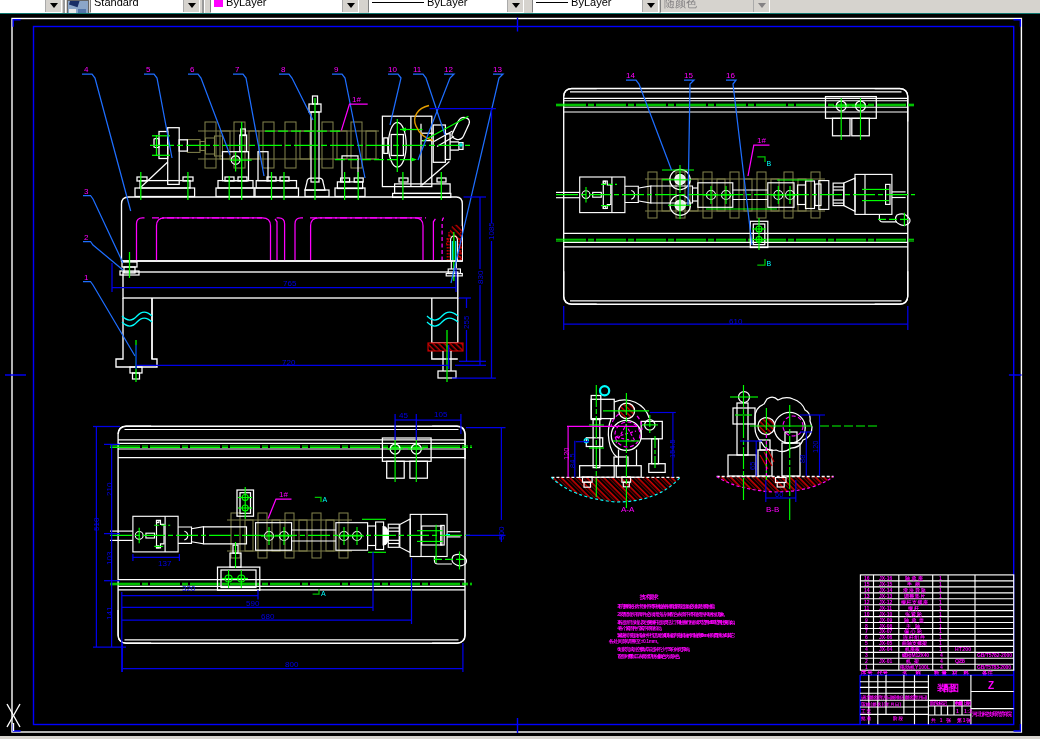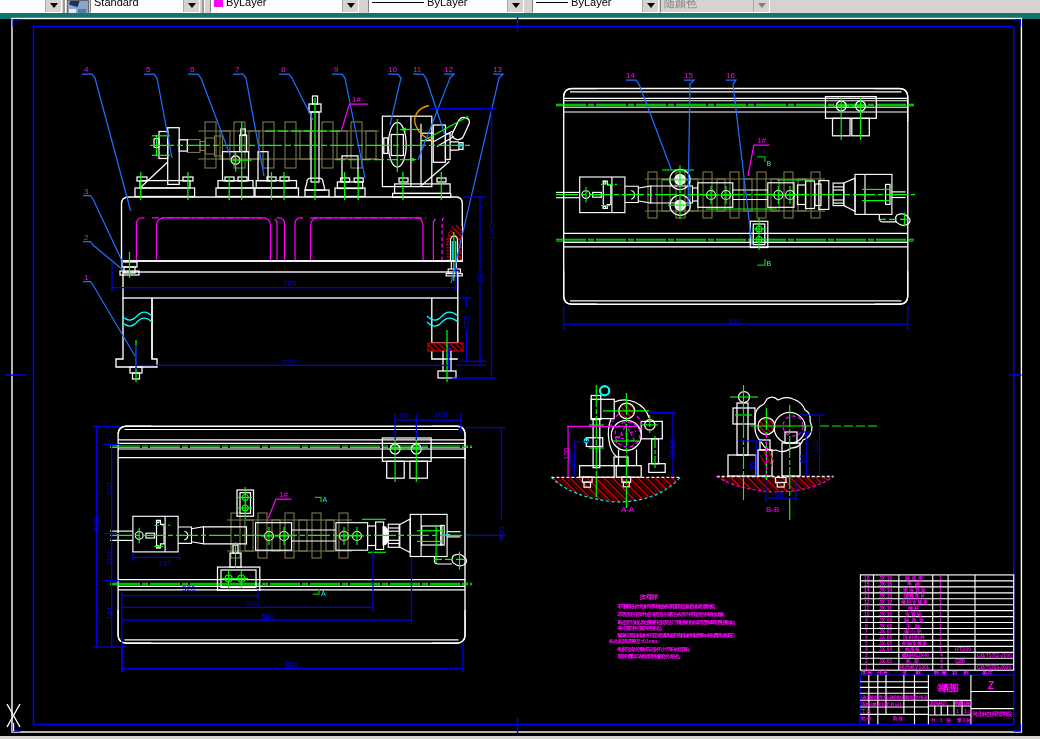--- a/index.html
+++ b/index.html
@@ -1,17 +1,17 @@
 <!DOCTYPE html>
 <html><head>
 <meta charset="utf-8">
 <style>
 html,body{margin:0;padding:0;width:1040px;height:739px;background:#000;overflow:hidden;font-family:"Liberation Sans",sans-serif;}
 #wrap{position:relative;width:1040px;height:739px;}
-#toolbar{position:absolute;left:0;top:0;width:1040px;height:13px;background:#d6d3ce;overflow:hidden;border-bottom:6px solid #0f766e;}
+#toolbar{position:absolute;left:0;top:0;width:1040px;height:13px;background:#d6d3ce;overflow:hidden;border-bottom:1px solid #0f766e;}
 .combo{position:absolute;top:-9px;height:20px;background:#fff;border:1px solid #808080;border-bottom-color:#fff;border-right-color:#fff;}
 .combo .txt{position:absolute;left:3px;top:4px;font-size:11px;color:#000;white-space:nowrap;}
 .combo .btn{position:absolute;right:0;top:0;width:15px;height:100%;background:#d6d3ce;border-left:1px solid #aaa;}
 .arr{position:absolute;right:3px;top:11px;width:0;height:0;border-left:4px solid transparent;border-right:4px solid transparent;border-top:5px solid #000;}
 .sep{position:absolute;top:0;width:2px;height:13px;background:#9a9a9a;border-right:1px solid #fff;}
 #botline{position:absolute;left:0;top:736px;width:1040px;height:3px;background:#d6d3ce;}
 svg{position:absolute;left:0;top:0;}
 svg text{font-family:"Liberation Sans",sans-serif;}
 </style>
 </head>

